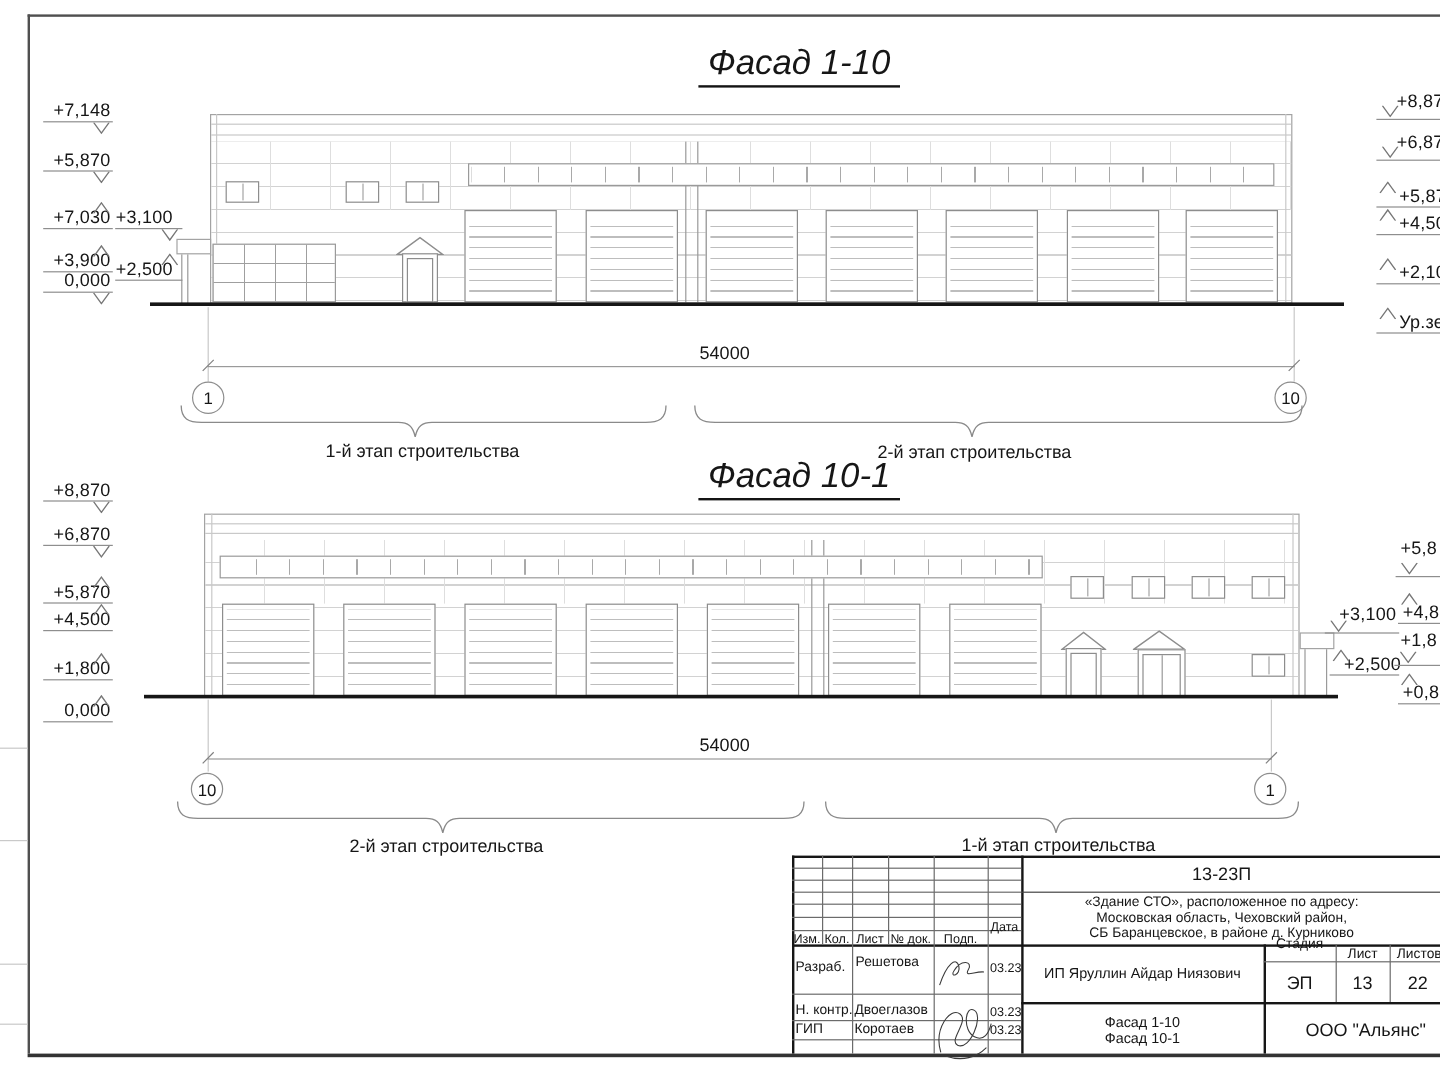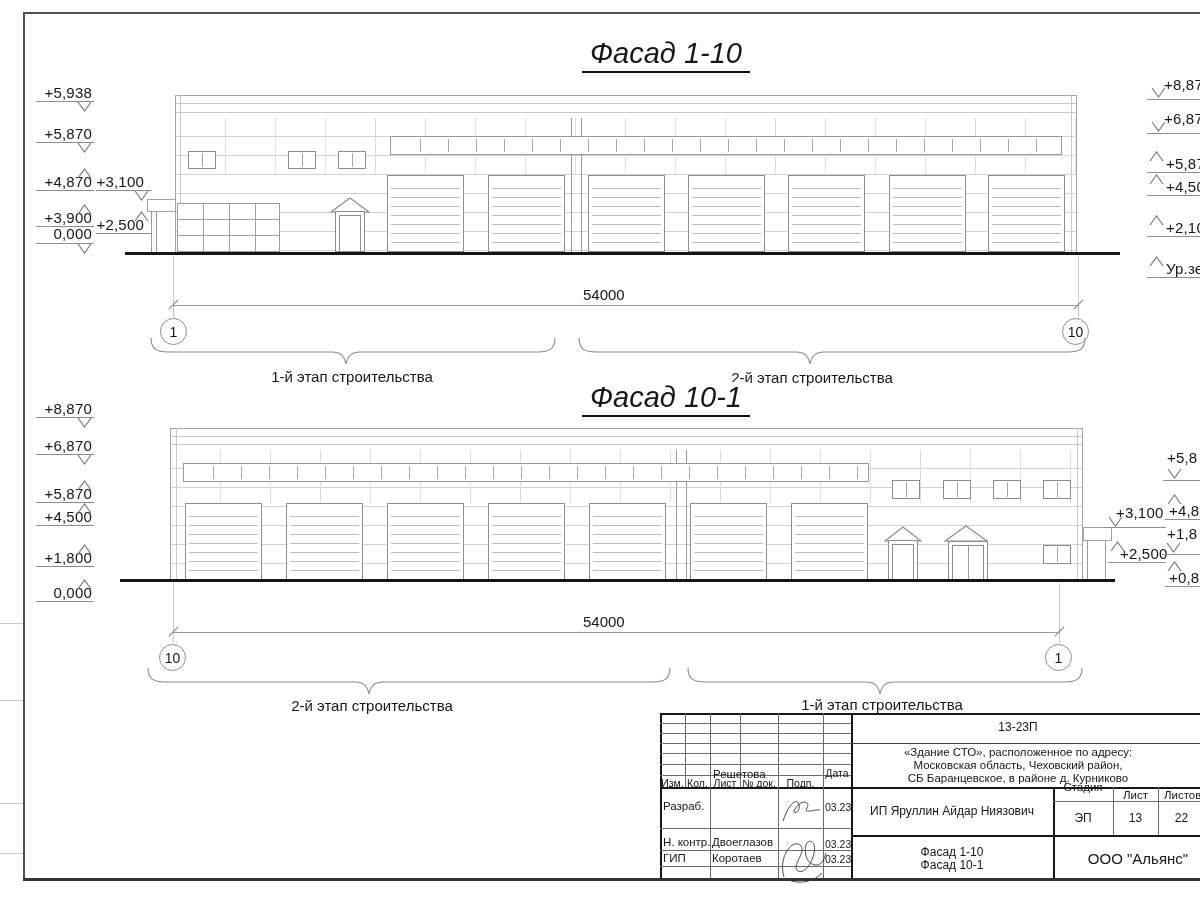--- a/index.html
+++ b/index.html
@@ -27,21 +27,21 @@
   .shelf{position:absolute;height:1px;background:#8e8e8e}
   svg.ar,svg.pe,svg.br,svg.sg{position:absolute}
   .ftitle{position:absolute;font-size:29px;font-style:italic;line-height:1.1;border-bottom:2px solid #141414;padding:0 8px 1px;white-space:nowrap;background:#fff}
   .axis{position:absolute;width:27px;height:27px;border:1px solid #8e8e8e;border-radius:50%;font-size:14px;display:flex;align-items:center;justify-content:center;background:#fff}
   .ph{position:absolute;font-size:15px;white-space:nowrap;transform:translateX(-50%)}
   .dimtxt{position:absolute;font-size:15px;white-space:nowrap}
   .tick{position:absolute;width:13px;height:1px;background:#808080;transform:rotate(-45deg)}
   .tb{position:absolute;font-size:11.5px;white-space:nowrap}
   .tb10{font-size:10.5px}
   .tb12{font-size:12px}
-  .tb13{font-size:12px}
+  .tb13{font-size:15px}
   .tb15{font-size:15px}
 </style>
 </head>
 <body>
 
 <div class="sheet">
 
   <div class="thk" style="left:23px;top:12px;width:1177px;height:2px;background:#4f4f4f"></div>
   <div class="thk" style="left:23px;top:12px;width:2px;height:866px;background:#4f4f4f"></div>
   <div class="thk" style="left:23px;top:878px;width:1177px;height:3px;background:#333"></div>
@@ -107,33 +107,33 @@
     <div class="door" style="left:339px;top:215px;width:22px;height:37px"></div>
 
     <div class="store" style="left:177px;top:203px;width:103px;height:49px"></div>
 
     <div class="bld" style="left:147px;top:199px;width:29px;height:13px"></div>
     <div class="vl mid" style="left:151px;top:212px;height:41px"></div>
     <div class="vl mid" style="left:156px;top:212px;height:41px"></div>
 
     <div class="thk" style="left:125px;top:252px;width:995px;height:3px"></div>
 
-    <span class="mtext tr" style="left:36px;top:84px;width:56px">+5,938</span>
+    <span class="mtext tr" style="left:36px;top:84px;width:56px">+7,148</span>
     <div class="shelf" style="left:36px;top:101px;width:58px"></div>
     <svg class="ar" style="left:77px;top:102px" width="15" height="10" viewBox="0 0 15 10">
         <path d="M1 0 L7.5 9 L14 0" fill="none" stroke="#777" stroke-width="1.1"></path>
       </svg>
 
     <span class="mtext tr" style="left:36px;top:125px;width:56px">+5,870</span>
     <div class="shelf" style="left:36px;top:142px;width:58px"></div>
     <svg class="ar" style="left:77px;top:143px" width="15" height="10" viewBox="0 0 15 10">
         <path d="M1 0 L7.5 9 L14 0" fill="none" stroke="#777" stroke-width="1.1"></path>
       </svg>
 
-    <span class="mtext tr" style="left:36px;top:173px;width:56px">+4,870</span>
+    <span class="mtext tr" style="left:36px;top:173px;width:56px">+7,030</span>
     <div class="shelf" style="left:36px;top:190px;width:58px"></div>
     <svg class="ar" style="left:77px;top:168px" width="15" height="10" viewBox="0 0 15 10">
         <path d="M1 10 L7.5 1 L14 10" fill="none" stroke="#777" stroke-width="1.1"></path>
       </svg>
 
     <span class="mtext tr" style="left:96px;top:173px;width:48px">+3,100</span>
     <div class="shelf" style="left:96px;top:190px;width:56px"></div>
     <svg class="ar" style="left:134px;top:191px" width="15" height="10" viewBox="0 0 15 10">
         <path d="M1 0 L7.5 9 L14 0" fill="none" stroke="#777" stroke-width="1.1"></path>
       </svg>
@@ -406,21 +406,21 @@
     <div class="hl dk" style="left:1053px;top:801px;width:147px"></div>
 
     <span class="tb tb10 tc" style="left:660px;top:777px;width:25px;position:absolute">Изм.</span>
     <span class="tb tb10 tc" style="left:685px;top:777px;width:25px;position:absolute">Кол.</span>
     <span class="tb tb10 tc" style="left:710px;top:777px;width:30px;position: absolute">Лист</span>
     <span class="tb tb10 tc" style="left:740px;top:777px;width:38px;position:absolute">№ док.</span>
     <span class="tb tb10 tc" style="left:778px;top:777px;width:45px;position:absolute">Подп.</span>
     <span class="tb tb10 tc" style="left:823px;top:767px;width:28px;position:absolute">Дата</span>
 
     <span class="tb" style="left:663px;top:800px;position:absolute">Разраб.</span>
-    <span class="tb" style="left:713px;top:768px;position:absolute">Решетова</span>
+    <span class="tb" style="left:713px;top:796px;position:absolute">Решетова</span>
     <span class="tb tb10" style="left:825px;top:801px;position:absolute">03.23</span>
     <span class="tb" style="left:663px;top:836px;position:absolute">Н. контр.</span>
     <span class="tb" style="left:712px;top:836px;position:absolute">Двоеглазов</span>
     <span class="tb tb10" style="left:825px;top:838px;position:absolute">03.23</span>
     <span class="tb" style="left:663px;top:852px;position:absolute">ГИП</span>
     <span class="tb" style="left:712px;top:852px;position:absolute">Коротаев</span>
     <span class="tb tb10" style="left:825px;top:853px;position:absolute">03.23</span>
 
     <svg class="sg" style="left:779px;top:791px" width="44" height="36" viewBox="0 0 44 36">
         <path d="M4 30 C10 12 18 6 20 14 C22 22 12 24 16 18 C22 8 32 10 28 17 C24 24 34 18 41 19" fill="none" stroke="#3a3a3a" stroke-width="0.9"></path>

